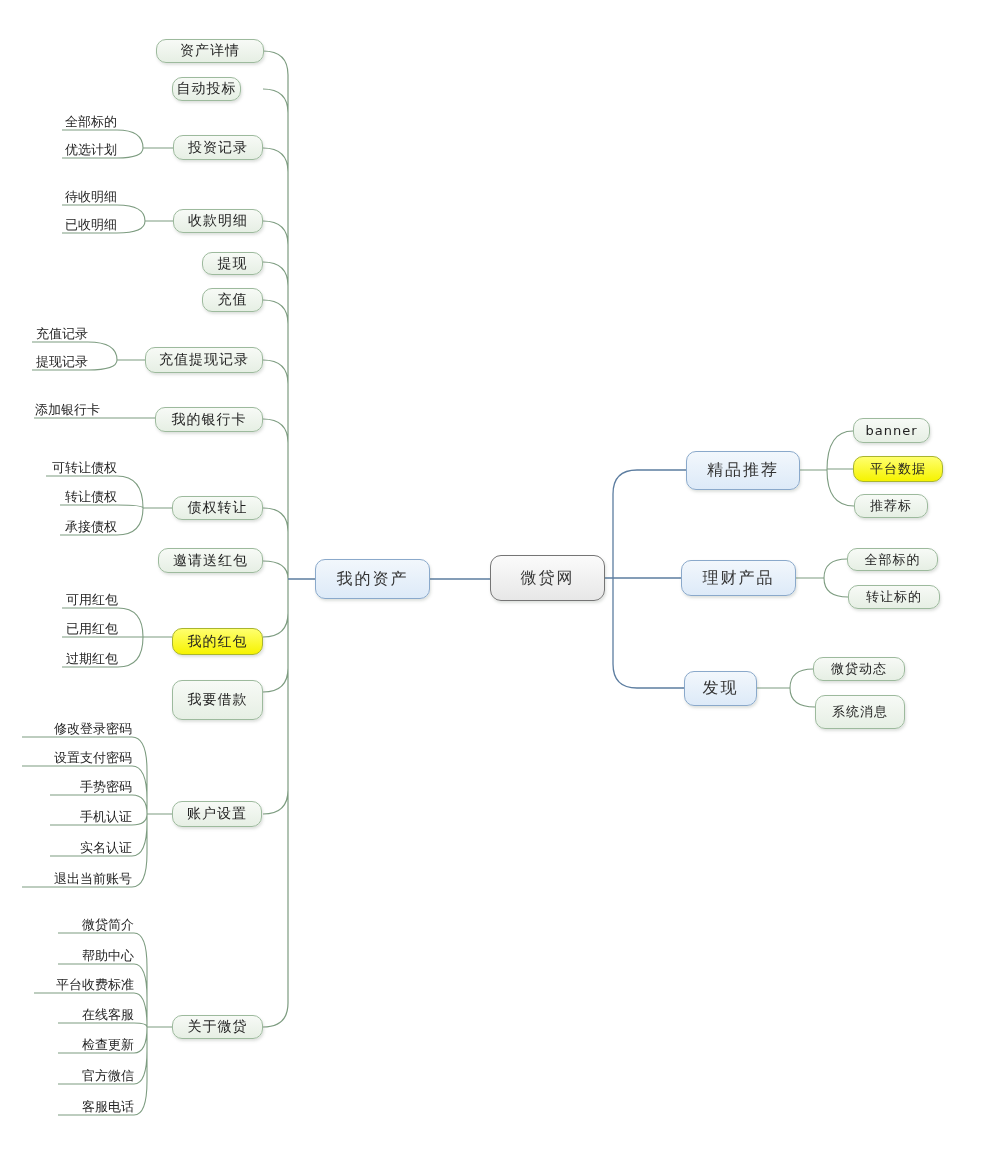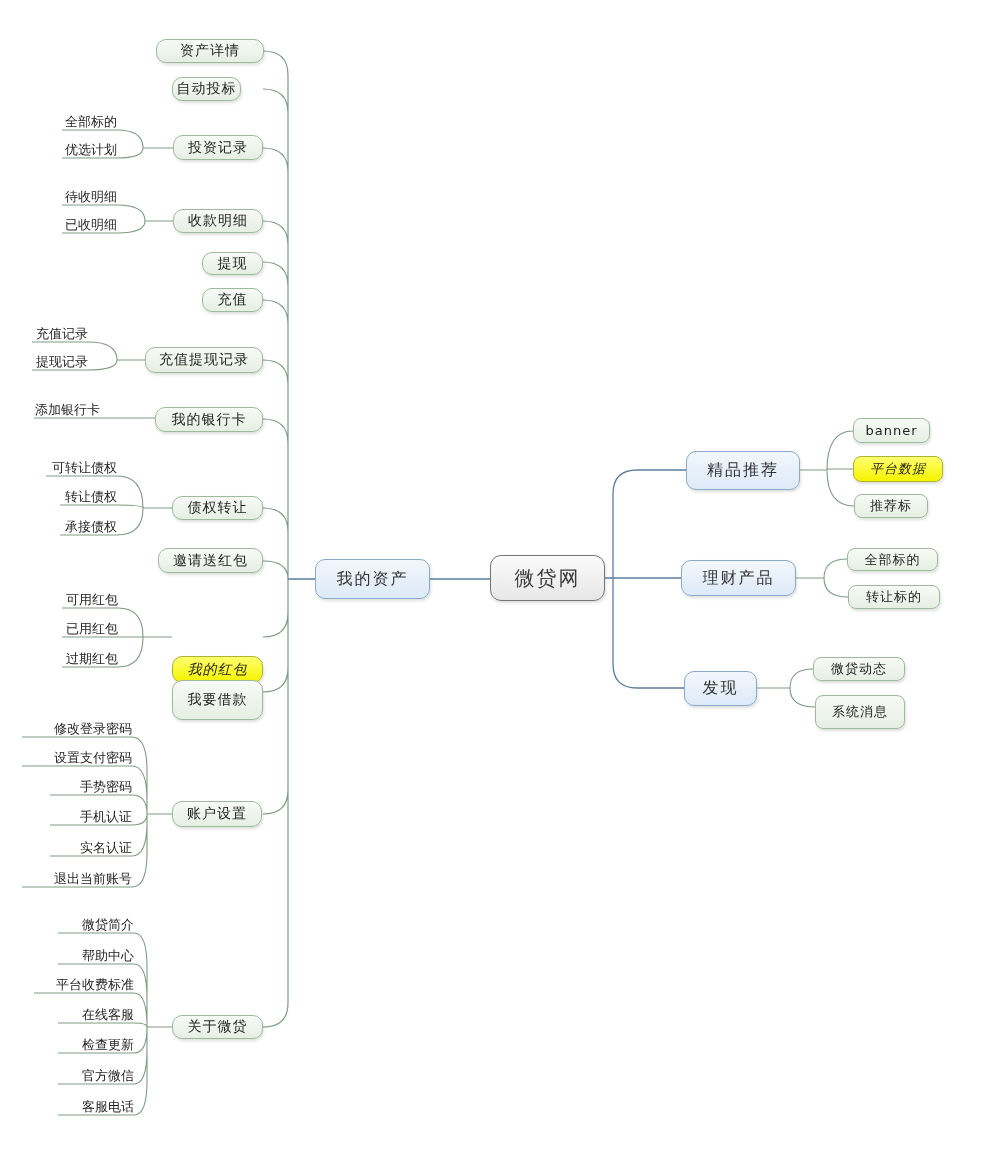--- a/index.html
+++ b/index.html
@@ -2,25 +2,25 @@
 <html><head>
 <meta charset="utf-8">
 <style>
   html,body{margin:0;padding:0;background:#ffffff;}
   #stage{position:relative;width:982px;height:1157px;background:#ffffff;overflow:hidden;
          font-family:"DejaVu Sans",sans-serif;}
   #wires{position:absolute;left:0;top:0;width:982px;height:1157px;}
   .node{position:absolute;box-sizing:border-box;display:flex;align-items:center;justify-content:center;
         border-radius:10px;color:#1f1f1f;box-shadow:1px 2px 3px rgba(100,115,100,.22);cursor:default;}
   .g{background:linear-gradient(#f7faf6,#e6efe4);border:1px solid #9dba9d;font-size:14px;letter-spacing:1px;}
-  .y{background:linear-gradient(#ffff6e,#f6f300);border:1px solid #a9b52e;font-size:14px;letter-spacing:1px;font-style:italic;}
+  .y{background:linear-gradient(#ffff6e,#f6f300);border:1px solid #a9b52e;font-size:14px;letter-spacing:1px;}
   .b{background:linear-gradient(#f2f7fc,#ddeaf8);border:1px solid #8aa9cb;font-size:16px;letter-spacing:2px;color:#333;}
   .c{background:linear-gradient(#fbfbfb,#e7e7e7);border:1px solid #757575;border-radius:11px;
-     font-size:20px;letter-spacing:2px;color:#3a3a3a;}
-  .sm{font-size:13px;letter-spacing:1px;border-radius:8px;}
+     font-size:16px;letter-spacing:2px;color:#3a3a3a;}
+  .sm{font-size:13px;letter-spacing:1px;}
   .lbl{position:absolute;font-size:13px;height:17px;line-height:17px;text-align:right;color:#1f1f1f;}
   .pr6{padding-right:6px;} .pr12{padding-right:12px;}
 </style>
 </head>
 <body>
 
 <div id="stage">
 
   <svg id="wires" viewBox="0 0 982 1157" fill="none" xmlns="http://www.w3.org/2000/svg">
 
@@ -74,21 +74,21 @@
   <div class="node g" style="left:156px;top:39px;width:108px;height:24px">资产详情</div>
   <div class="node g" style="left:172px;top:77px;width:69px;height:24px">自动投标</div>
   <div class="node g" style="left:173px;top:135px;width:90px;height:25px">投资记录</div>
   <div class="node g" style="left:173px;top:209px;width:90px;height:24px">收款明细</div>
   <div class="node g" style="left:202px;top:252px;width:61px;height:23px">提现</div>
   <div class="node g" style="left:202px;top:288px;width:61px;height:24px">充值</div>
   <div class="node g" style="left:145px;top:347px;width:118px;height:26px">充值提现记录</div>
   <div class="node g" style="left:155px;top:407px;width:108px;height:25px">我的银行卡</div>
   <div class="node g" style="left:172px;top:496px;width:91px;height:24px">债权转让</div>
   <div class="node g" style="left:158px;top:548px;width:105px;height:25px">邀请送红包</div>
-  <div class="node y" style="left:172px;top:656px;width:91px;height:27px">我的红包</div>
+  <div class="node y" style="left:172px;top:628px;width:91px;height:27px">我的红包</div>
   <div class="node g" style="left:172px;top:680px;width:91px;height:40px">我要借款</div>
   <div class="node g" style="left:172px;top:801px;width:90px;height:26px">账户设置</div>
   <div class="node g" style="left:172px;top:1015px;width:91px;height:24px">关于微贷</div>
 
   <div class="lbl" style="left:62px;top:113px;width:55px">全部标的</div>
   <div class="lbl" style="left:62px;top:141px;width:55px">优选计划</div>
   <div class="lbl" style="left:62px;top:188px;width:55px">待收明细</div>
   <div class="lbl" style="left:62px;top:216px;width:55px">已收明细</div>
   <div class="lbl" style="left:32px;top:325px;width:56px">充值记录</div>
   <div class="lbl" style="left:32px;top:353px;width:56px">提现记录</div>

